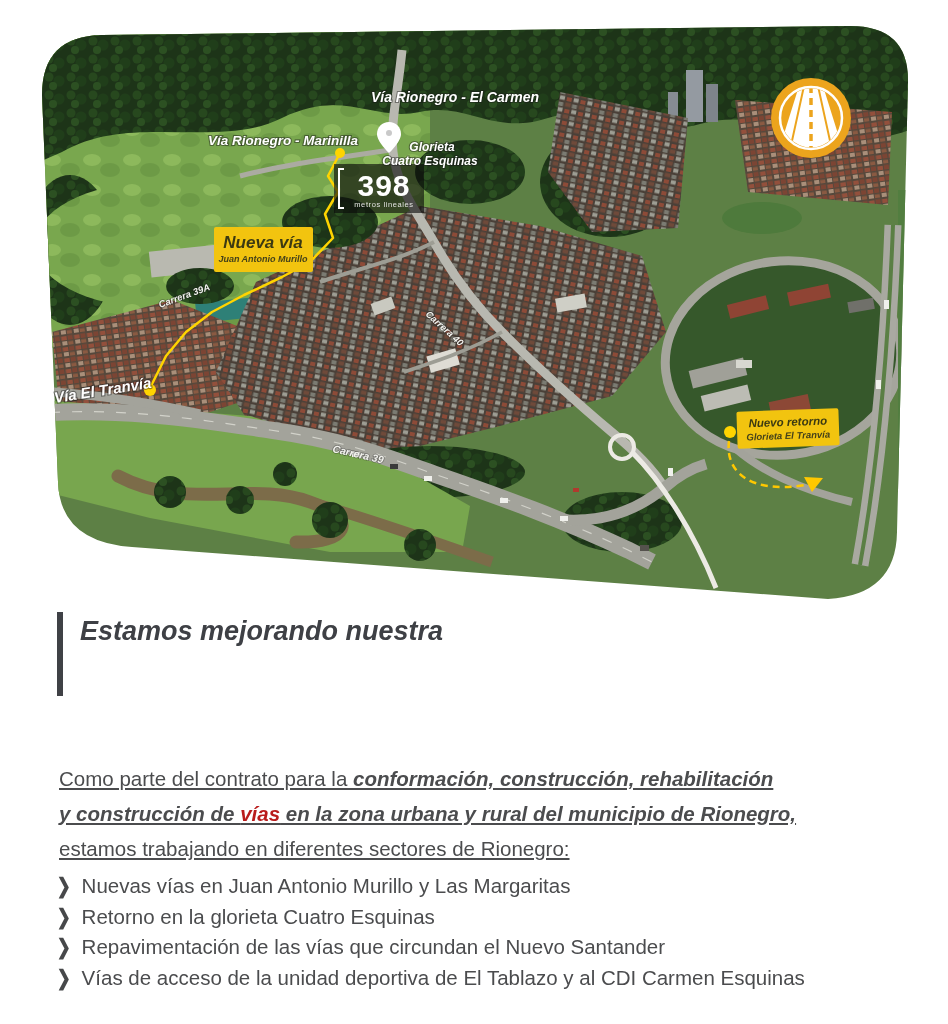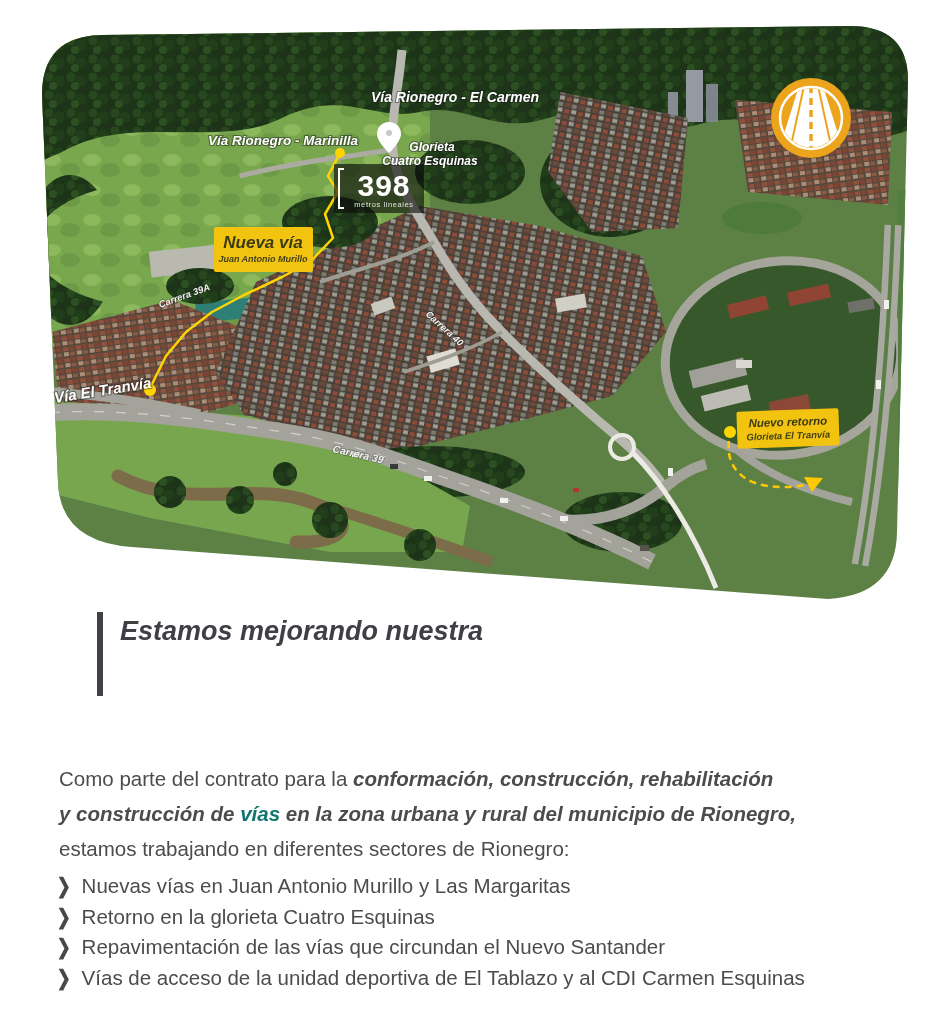--- a/index.html
+++ b/index.html
@@ -11,29 +11,29 @@
   svg text { font-family:"Liberation Sans", sans-serif; }
   .map-label { paint-order:stroke; stroke:rgba(25,25,25,0.45); stroke-width:2.2px;
                fill:#ffffff; font-style:italic; font-weight:bold; }
   .map-label-soft { paint-order:stroke; stroke:rgba(25,25,25,0.35); stroke-width:1.6px;
                fill:#f2f2ee; font-style:italic; font-weight:bold; }
   .tag-title { fill:#3c3a12; font-weight:bold; font-style:italic; }
   .tag-sub   { fill:#45421a; font-weight:bold; font-style:italic; }
   .measure-value { fill:#ffffff; font-weight:bold; letter-spacing:1px; }
   .measure-unit  { fill:#e3e3e0; letter-spacing:0.6px; }
 
-  .heading-block { position:absolute; left:57px; top:612px; display:flex;margin-left:40px; }
+  .heading-block { position:absolute; left:57px; top:612px; display:flex; }
   .heading-bar { width:6px; height:84px; background:#3f4146; margin-right:17px; }
   .heading-text { font-size:27px; line-height:35px; font-weight:bold; font-style:italic;
                   color:#3e4045; padding-top:2px; }
 
   .intro { position:absolute; left:59px; top:740px; width:856px;
-           font-size:20.5px; line-height:35px; color:#4b4c4e; }
+           font-size:20.5px; line-height:35px; color:#4b4c4e;text-decoration:underline; }
   .bi  { font-weight:bold; font-style:italic; }
-  .bix { font-weight:bold; font-style:italic; color:#0f766e;margin-top:19px; }
+  .bix { font-weight:bold; font-style:italic; color:#b91c1c;margin-top:19px; }
 
   .bullet-list { position:absolute; left:55px; top:874px; list-style:none; margin:0; padding:0; }
   .bullet-list li { display:flex; align-items:baseline; margin-bottom:6.5px;
                     font-size:20.5px; color:#4b4c4e; }
   .chev { font-weight:bold; font-size:21px; color:#47484a; margin-right:9px;
           transform:scaleX(0.8); display:inline-block; }
 </style>
 </head>
 <body>
 

